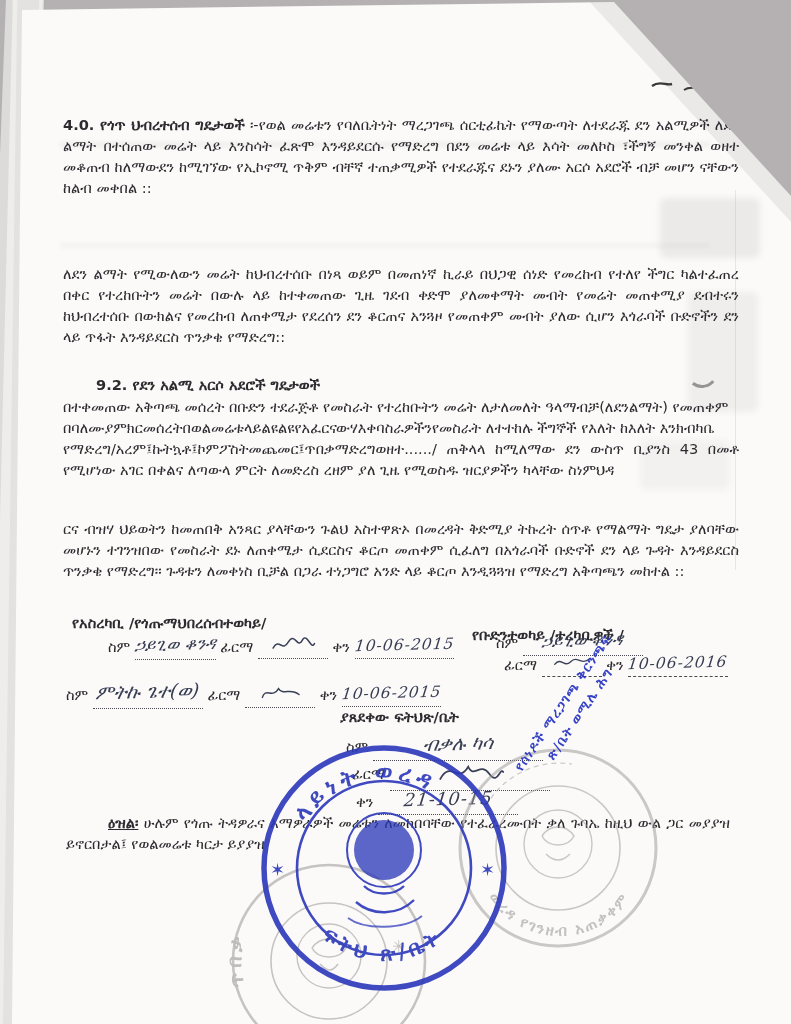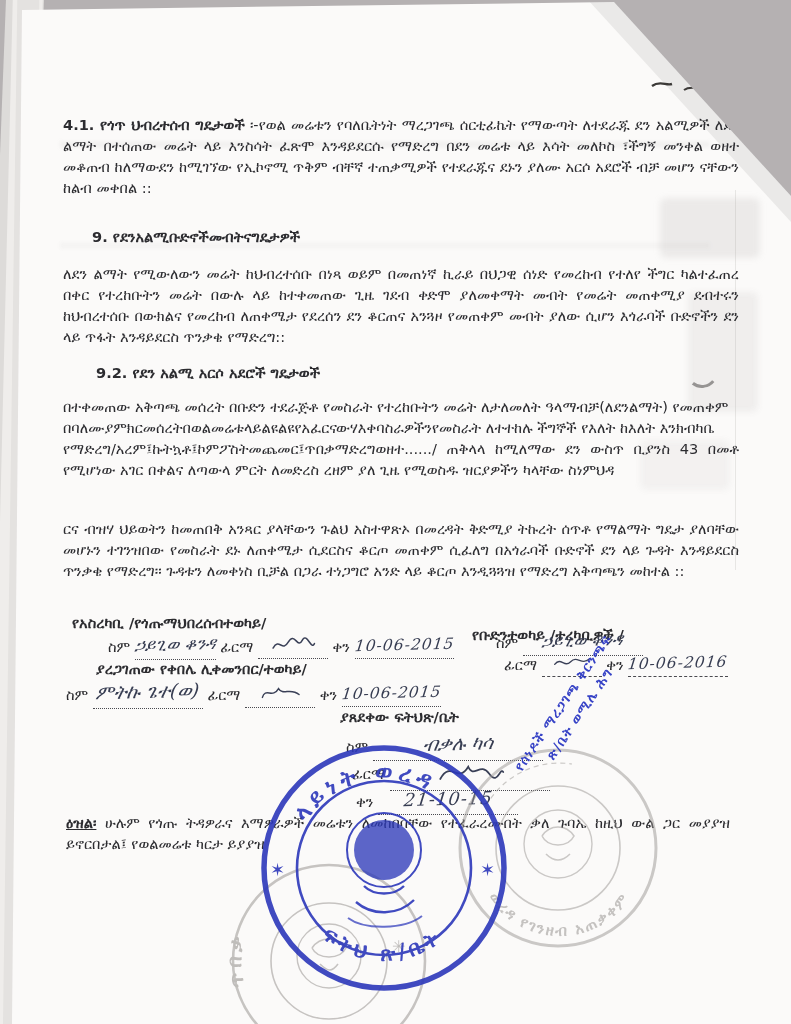--- a/index.html
+++ b/index.html
@@ -46,21 +46,21 @@
     font-size:17px;transform:skewX(-8deg) rotate(-1.5deg);display:inline-block;position:relative;top:-2px;}
   .hand.date{font-size:15.5px;letter-spacing:1px;}
   .scrib{vertical-align:middle;position:relative;top:-3px;}
   .scrib path{stroke:#3a4057;stroke-width:2;fill:none;stroke-linecap:round;}
 
   
   .stamp{position:absolute;}
   .blue-diag{position:absolute;left:436px;top:688px;width:270px;transform:rotate(-56deg);
     transform-origin:center;color:#2633c2;font-weight:bold;font-size:13.5px;line-height:1.5;
     letter-spacing:1px;opacity:.92;text-align:center;}
-  .note-label{font-weight:bold;text-decoration:underline;}
+  .note-label{font-weight:bold;text-decoration:underline;margin-left:42px;}
 </style>
 </head>
 <body>
 
 <div class="stack-edge e1"></div>
 <div class="stack-edge e2"></div>
 <div class="stack-edge e3"></div>
 
 <div class="paper">
 
@@ -75,48 +75,46 @@
   </svg>
 
   <div class="smudge" style="left:660px;top:198px;width:100px;height:60px"></div>
   <div class="smudge" style="left:688px;top:292px;width:70px;height:120px;opacity:.8"></div>
   <div class="smudge" style="left:640px;top:440px;width:90px;height:50px;opacity:.6"></div>
   <div class="crescent"></div>
 
   <div class="doc">
 
     <div class="blk" style="top:114px;left:63px;width:676px">
-      <span class="inline-h">4.1. የጎጥ ህብረተሰብ ግዴታወች</span>
+      <span class="inline-h">4.0. የጎጥ ህብረተሰብ ግዴታወች</span>
       <span>፡-የወል መሬቱን የባለቤትነት ማረጋገጫ ሰርቲፊኬት የማውጣት ለተደራጁ ደን አልሚዎች ለደን ልማት በተሰጠው መሬት ላይ እንስሳት ፈጽሞ እንዳይደርሱ የማድረግ  በደን መሬቱ ላይ እሳት መለኮስ ፣ችግኝ መንቀል ወዘተ መቆጠብ  ከለማውደን ከሚገኘው የኢኮኖሚ ጥቅም ብቸኛ ተጠቃሚዎች የተደራጁና ደኑን ያለሙ አርሶ አደሮች ብቻ መሆን ናቸውን ከልብ መቀበል ::</span>
     </div>
 
-    <div class="blk h" style="top:226px;left:92px">9. የደንአልሚቡድኖችመብትናግዴታዎች</div>
     <div class="blk" style="top:263px;left:63px;width:676px">ለደን  ልማት የሚውለውን መሬት ከህብረተሰቡ በነጻ ወይም በመጠነኛ ኪራይ በህጋዊ ሰነድ የመረከብ የተለየ ችግር ካልተፈጠረ በቀር የተረከቡትን መሬት በውሉ ላይ ከተቀመጠው ጊዜ ገደብ ቀድሞ ያለመቀማት መብት የመሬት መጠቀሚያ ደብተሩን ከህብረተሰቡ በውክልና የመረከብ ለጠቀሜታ የደረሰን ደን ቆርጠና አንጓዞ የመጠቀም መብት ያለው ሲሆን እጎራባች ቡድኖችን ደን ላይ ጥፋት እንዳይደርስ ጥንቃቄ የማድረግ::</div>
 
-    <div class="blk h" style="top:362px;left:96px">9.2. የደን አልሚ አርሶ አደሮች ግዴታወች</div>
+    <div class="blk h" style="top:374px;left:96px">9.2. የደን አልሚ አርሶ አደሮች ግዴታወች</div>
     <div class="blk pre" style="top:396px;left:63px;width:676px">በተቀመጠው አቅጣጫ መሰረት በቡድን ተደራጅቶ የመስራት የተረከቡትን መሬት ለታለመለት ዓላማብቻ(ለደንልማት) የመጠቀም
 በባለሙያምክርመሰረትበወልመሬቱላይልዩልዩየአፈርናውሃእቀባስራዎችንየመስራት  ለተተከሉ ችግኞች የእለት ከእለት እንክብካቤ
 የማድረግ/አረም፤ኩትኳቶ፤ኮምፖስትመጨመር፤ጥበቃማድረግወዘተ....../ ጠቅላላ ከሚለማው ደን ውስጥ ቢያንስ 43 በመቶ የሚሆነው አገር በቀልና ለጣውላ ምርት ለመድረስ ረዘም ያለ ጊዜ የሚወስዱ ዝርያዎችን ካላቸው ስነምህዳ</div>
     <div class="blk sig-label" style="top:612px;left:72px">የአስረካቢ /የጎጡማህበረሰብተወካይ/</div>
 
     <div class="blk" style="top:518px;left:63px;width:676px">ርና ብዝሃ ህይወትን ከመጠበቅ አንጻር ያላቸውን ጉልህ አስተዋጽኦ በመረዳት ቅድሚያ ትኩረት ሰጥቶ የማልማት ግዴታ ያለባቸው መሆኑን ተገንዝበው የመስራት ደኑ ለጠቀሜታ ሲደርስና ቆርጦ መጠቀም ሲፈለግ በአጎራባች ቡድኖች ደን ላይ ጉዳት እንዳይደርስ ጥንቃቄ የማድረግ፡፡ ጉዳቱን ለመቀነስ ቢቻል በጋራ ተነጋግሮ አንድ ላይ ቆርጦ እንዲጓጓዝ የማድረግ አቅጣጫን መከተል ::</div>
     <div class="blk sig-label" style="top:624px;left:472px">የቡድንተወካይ /ተረካቢዎች /</div>
 
     <div class="blk" style="top:634px;left:108px;white-space:nowrap">
       <span>ስም</span>
       <span class="dotted"><span class="hand">ኃይጊወ ቆንዳ</span></span>
       <span>ፊርማ</span>
       <span class="dotted"><svg class="scrib" width="46" height="20" viewBox="0 0 60 24">
             <path d="M4,16 C12,2 16,22 24,8 S36,18 42,6 S54,20 58,10"></path>
           </svg></span>
       <span>ቀን</span>
       <span class="dotted"><span class="hand date">10-06-2015</span></span>
     </div>
 
-    <div class="blk sig-label" style="top:658px;left:96px">ያረጋገጠው የቀበሌ ሊቀመንበር/ተወካይ/</div>
     <div class="blk" style="top:680px;left:66px;white-space:nowrap">
       <span>ስም</span>
       <span class="dotted" style="min-width:110px"><span class="hand" style="font-size:19px">ምትኩ ጌተ(ወ)</span></span>
       <span>ፊርማ</span>
       <span class="dotted"><svg class="scrib" width="44" height="22" viewBox="0 0 60 24">
             <path d="M6,18 C10,4 20,20 28,6 C34,16 44,4 56,14"></path>
           </svg></span>
       <span>ቀን</span>
       <span class="dotted"><span class="hand date">10-06-2015</span></span>
     </div>

